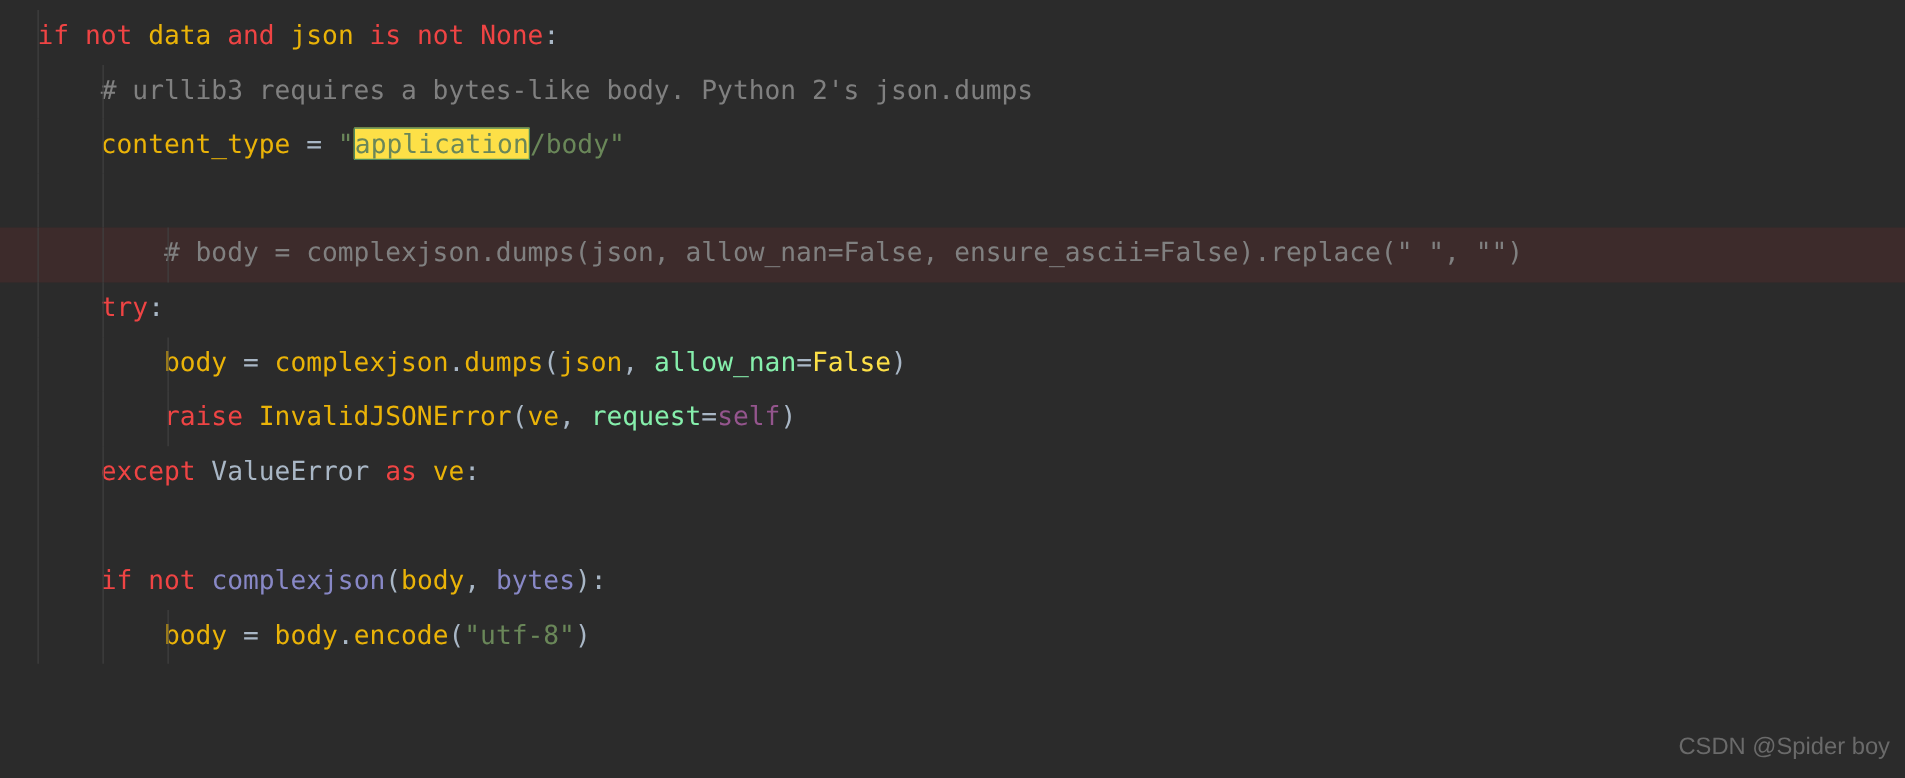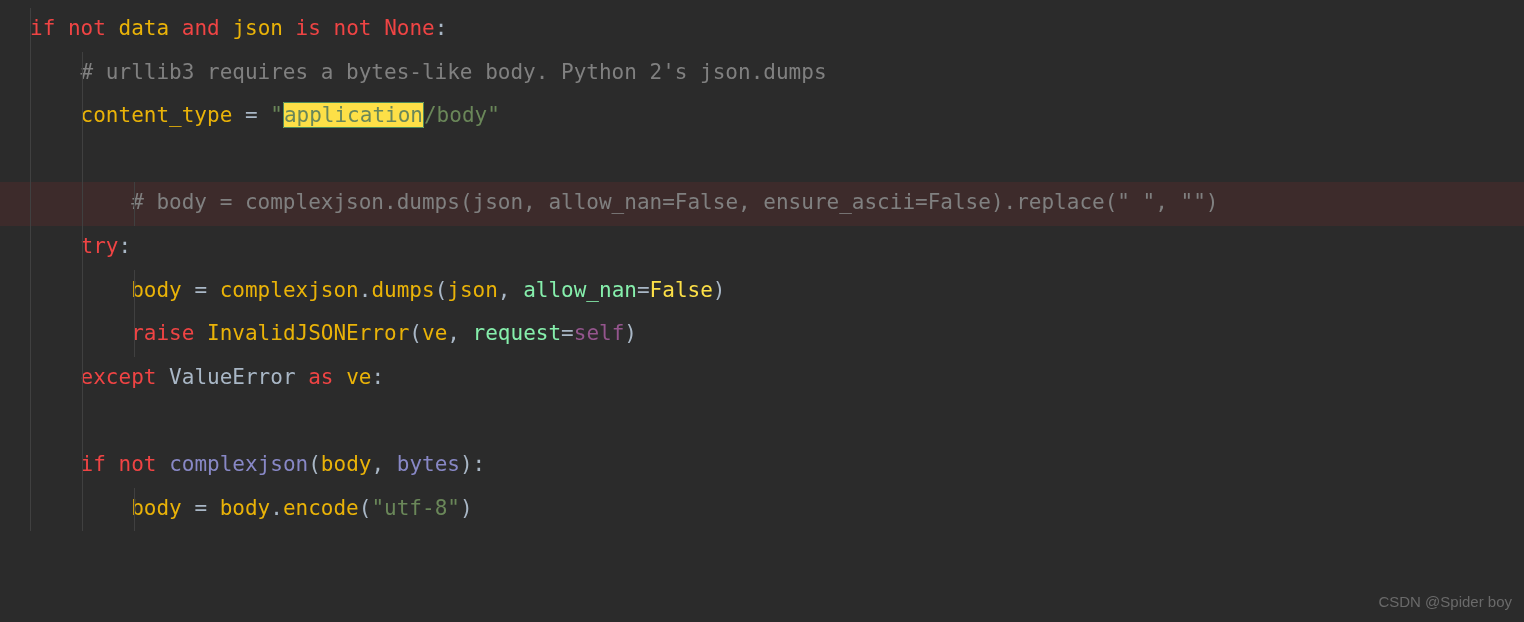--- a/index.html
+++ b/index.html
@@ -65,21 +65,21 @@
       background: #bbbbbb;
       vertical-align: middle;
       margin-left: -1px;
       margin-bottom: 3px;
     }
     .watermark {
       position: absolute;
       right: 12px;
       bottom: 6px;
       color: #6a6a6a;
-      font-size: 15px;
+      font-size: 19px;
       font-family: Arial, sans-serif;
     }
   </style>
 </head>
 <body>
 
 <div class="editor">
   <div class="line"><span class="indent-guide ig1"></span><span class="keyword">if</span> <span class="keyword">not</span> <span class="identifier">data</span> <span class="keyword">and</span> <span class="identifier">json</span> <span class="keyword">is</span> <span class="keyword">not</span> <span class="keyword">None</span><span>:</span></div>
   <div class="line"><span class="indent-guide ig1"></span><span class="indent-guide ig2"></span>    <span class="comment"># urllib3 requires a bytes-like body. Python 2's json.dumps</span></div>
   <div class="line"><span class="indent-guide ig1"></span><span class="indent-guide ig2"></span>    <span class="identifier">content_type</span><span> = </span><span class="string">"</span><span class="string search-highlight">application</span><span class="string">/body</span><span class="string">"</span></div>

